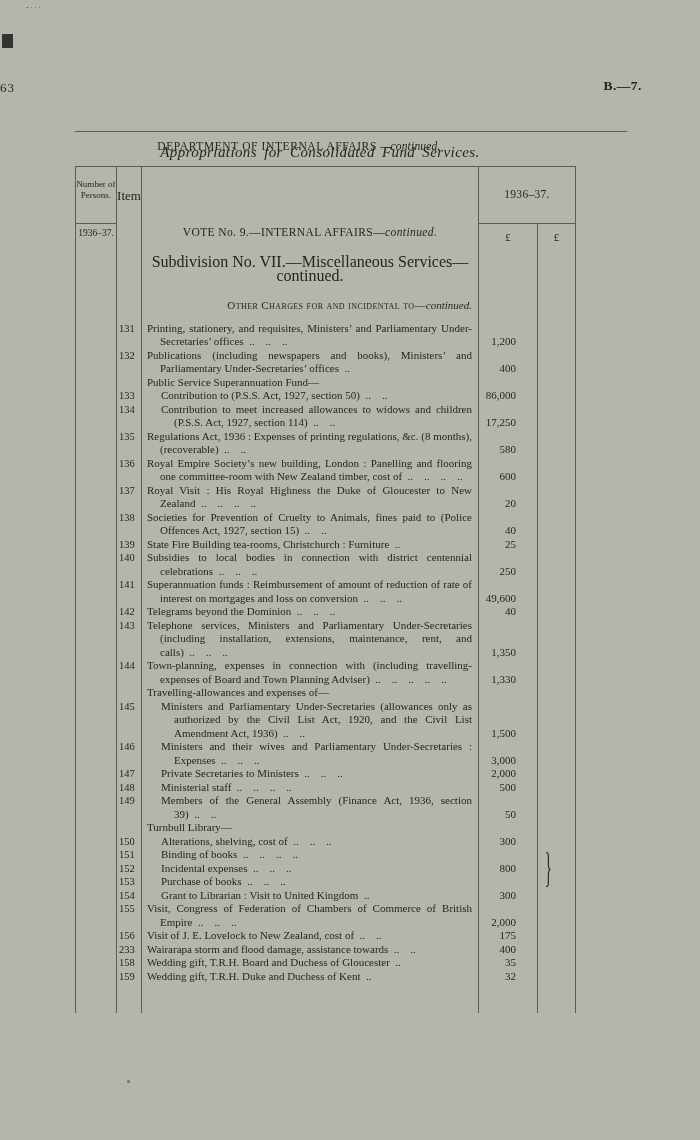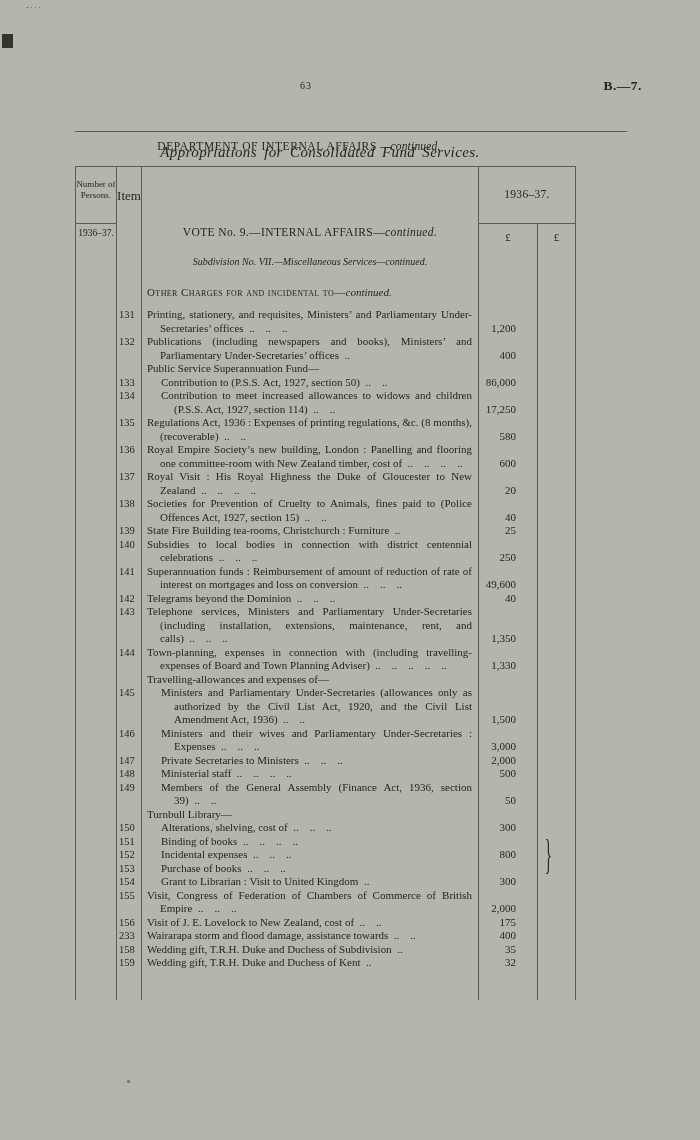--- a/index.html
+++ b/index.html
@@ -14,21 +14,21 @@
     color:var(--ink);
     font-family:"Liberation Serif","DejaVu Serif",serif;
     position:relative;
     overflow:hidden;
   }
   
   .edge-square{position:absolute;left:2px;top:34px;width:11px;height:14px;background:#30352d;}
   .top-dashes{position:absolute;left:26px;top:2px;font-size:9px;color:#62625c;letter-spacing:1px;}
   .bottom-dot{position:absolute;left:127px;top:1080px;width:3px;height:3px;border-radius:50%;background:#6d6d66;}
 
-  .page-number{position:absolute;top:80px;left:0;width:586px;text-align:center;font-size:10px;letter-spacing:1px;margin-left:13px;}
+  .page-number{position:absolute;top:80px;left:0;width:586px;text-align:left;font-size:13px;letter-spacing:1px;}
   .page-ref{position:absolute;top:78px;right:58px;font-size:13.5px;font-weight:bold;letter-spacing:0.5px;}
   .doc-title{position:absolute;top:104px;left:0;width:640px;text-align:center;font-style:italic;font-size:15px;letter-spacing:0.4px;word-spacing:3px;margin-top:40px;}
   .rule1{position:absolute;top:131px;left:75px;width:552px;height:0;border-top:1px solid var(--ln);}
   .dept{position:absolute;top:140px;left:0;width:598px;text-align:center;font-size:11.5px;letter-spacing:0.6px;}
   .dept .it{font-style:italic;letter-spacing:0.2px;}
 
   table.approp{
     position:absolute;top:166px;left:75px;
     width:500px;border-collapse:collapse;table-layout:fixed;
     font-size:11px;line-height:13.5px;color:var(--ink);
@@ -53,22 +53,22 @@
 
   td{padding:0;vertical-align:top;}
   td.c-persons{text-align:center;}
   .persons-year{font-size:9.5px;padding-top:3px;}
   td.c-item{font-size:10.5px;padding-left:2px;}
   td.c-desc{padding:0 6px 0 18px;text-indent:-13px;text-align:justify;}
   td.c-desc.ind1{padding-left:32px;}
   td.c-amt1{vertical-align:bottom;text-align:right;padding-right:21px;font-size:11px;}
 
   td.vote-heading{text-align:center;text-indent:0;padding:2px 0 12px 0;font-size:11.5px;letter-spacing:0.4px;}
-  td.subdivision-heading{text-align:center;text-indent:0;font-style:italic;padding:4px 0 15px 0;font-size:10px;}
-  td.charges-heading{padding:2px 6px 9px 5px;text-indent:0;text-align:left;}
+  td.subdivision-heading{text-align:center;text-indent:0;padding:4px 0 15px 0;font-size:16px;}
+  td.charges-heading{padding:2px 6px 9px 5px;text-indent:0;text-align:right;}
   .sc{font-variant:small-caps;letter-spacing:0.4px;}
   .it{font-style:italic;}
   td.cur{vertical-align:top;text-align:center;padding:7px 0 0 0;font-size:11px;}
 
   td.c-amt1.has-brace{position:relative;}
   .brace{
     position:absolute;right:-15px;top:50%;
     transform:translateY(-50%) scale(1,2.8);
     font-size:15px;color:#2c2b26;line-height:1;
   }
@@ -333,21 +333,21 @@
       <tr class="item-row">
     <td class="c-persons"></td>
     <td class="c-item">233</td>
     <td class="c-desc">Wairarapa storm and flood damage, assistance towards ..  ..</td>
     <td class="c-amt1">400</td>
     <td class="c-amt2"></td>
   </tr>
       <tr class="item-row">
     <td class="c-persons"></td>
     <td class="c-item">158</td>
-    <td class="c-desc">Wedding gift, T.R.H. Duke and Duchess of Subdivision ..</td>
+    <td class="c-desc">Wedding gift, T.R.H. Board and Duchess of Gloucester ..</td>
     <td class="c-amt1">35</td>
     <td class="c-amt2"></td>
   </tr>
       <tr class="item-row">
     <td class="c-persons"></td>
     <td class="c-item">159</td>
     <td class="c-desc">Wedding gift, T.R.H. Duke and Duchess of Kent ..</td>
     <td class="c-amt1">32</td>
     <td class="c-amt2"></td>
   </tr>

